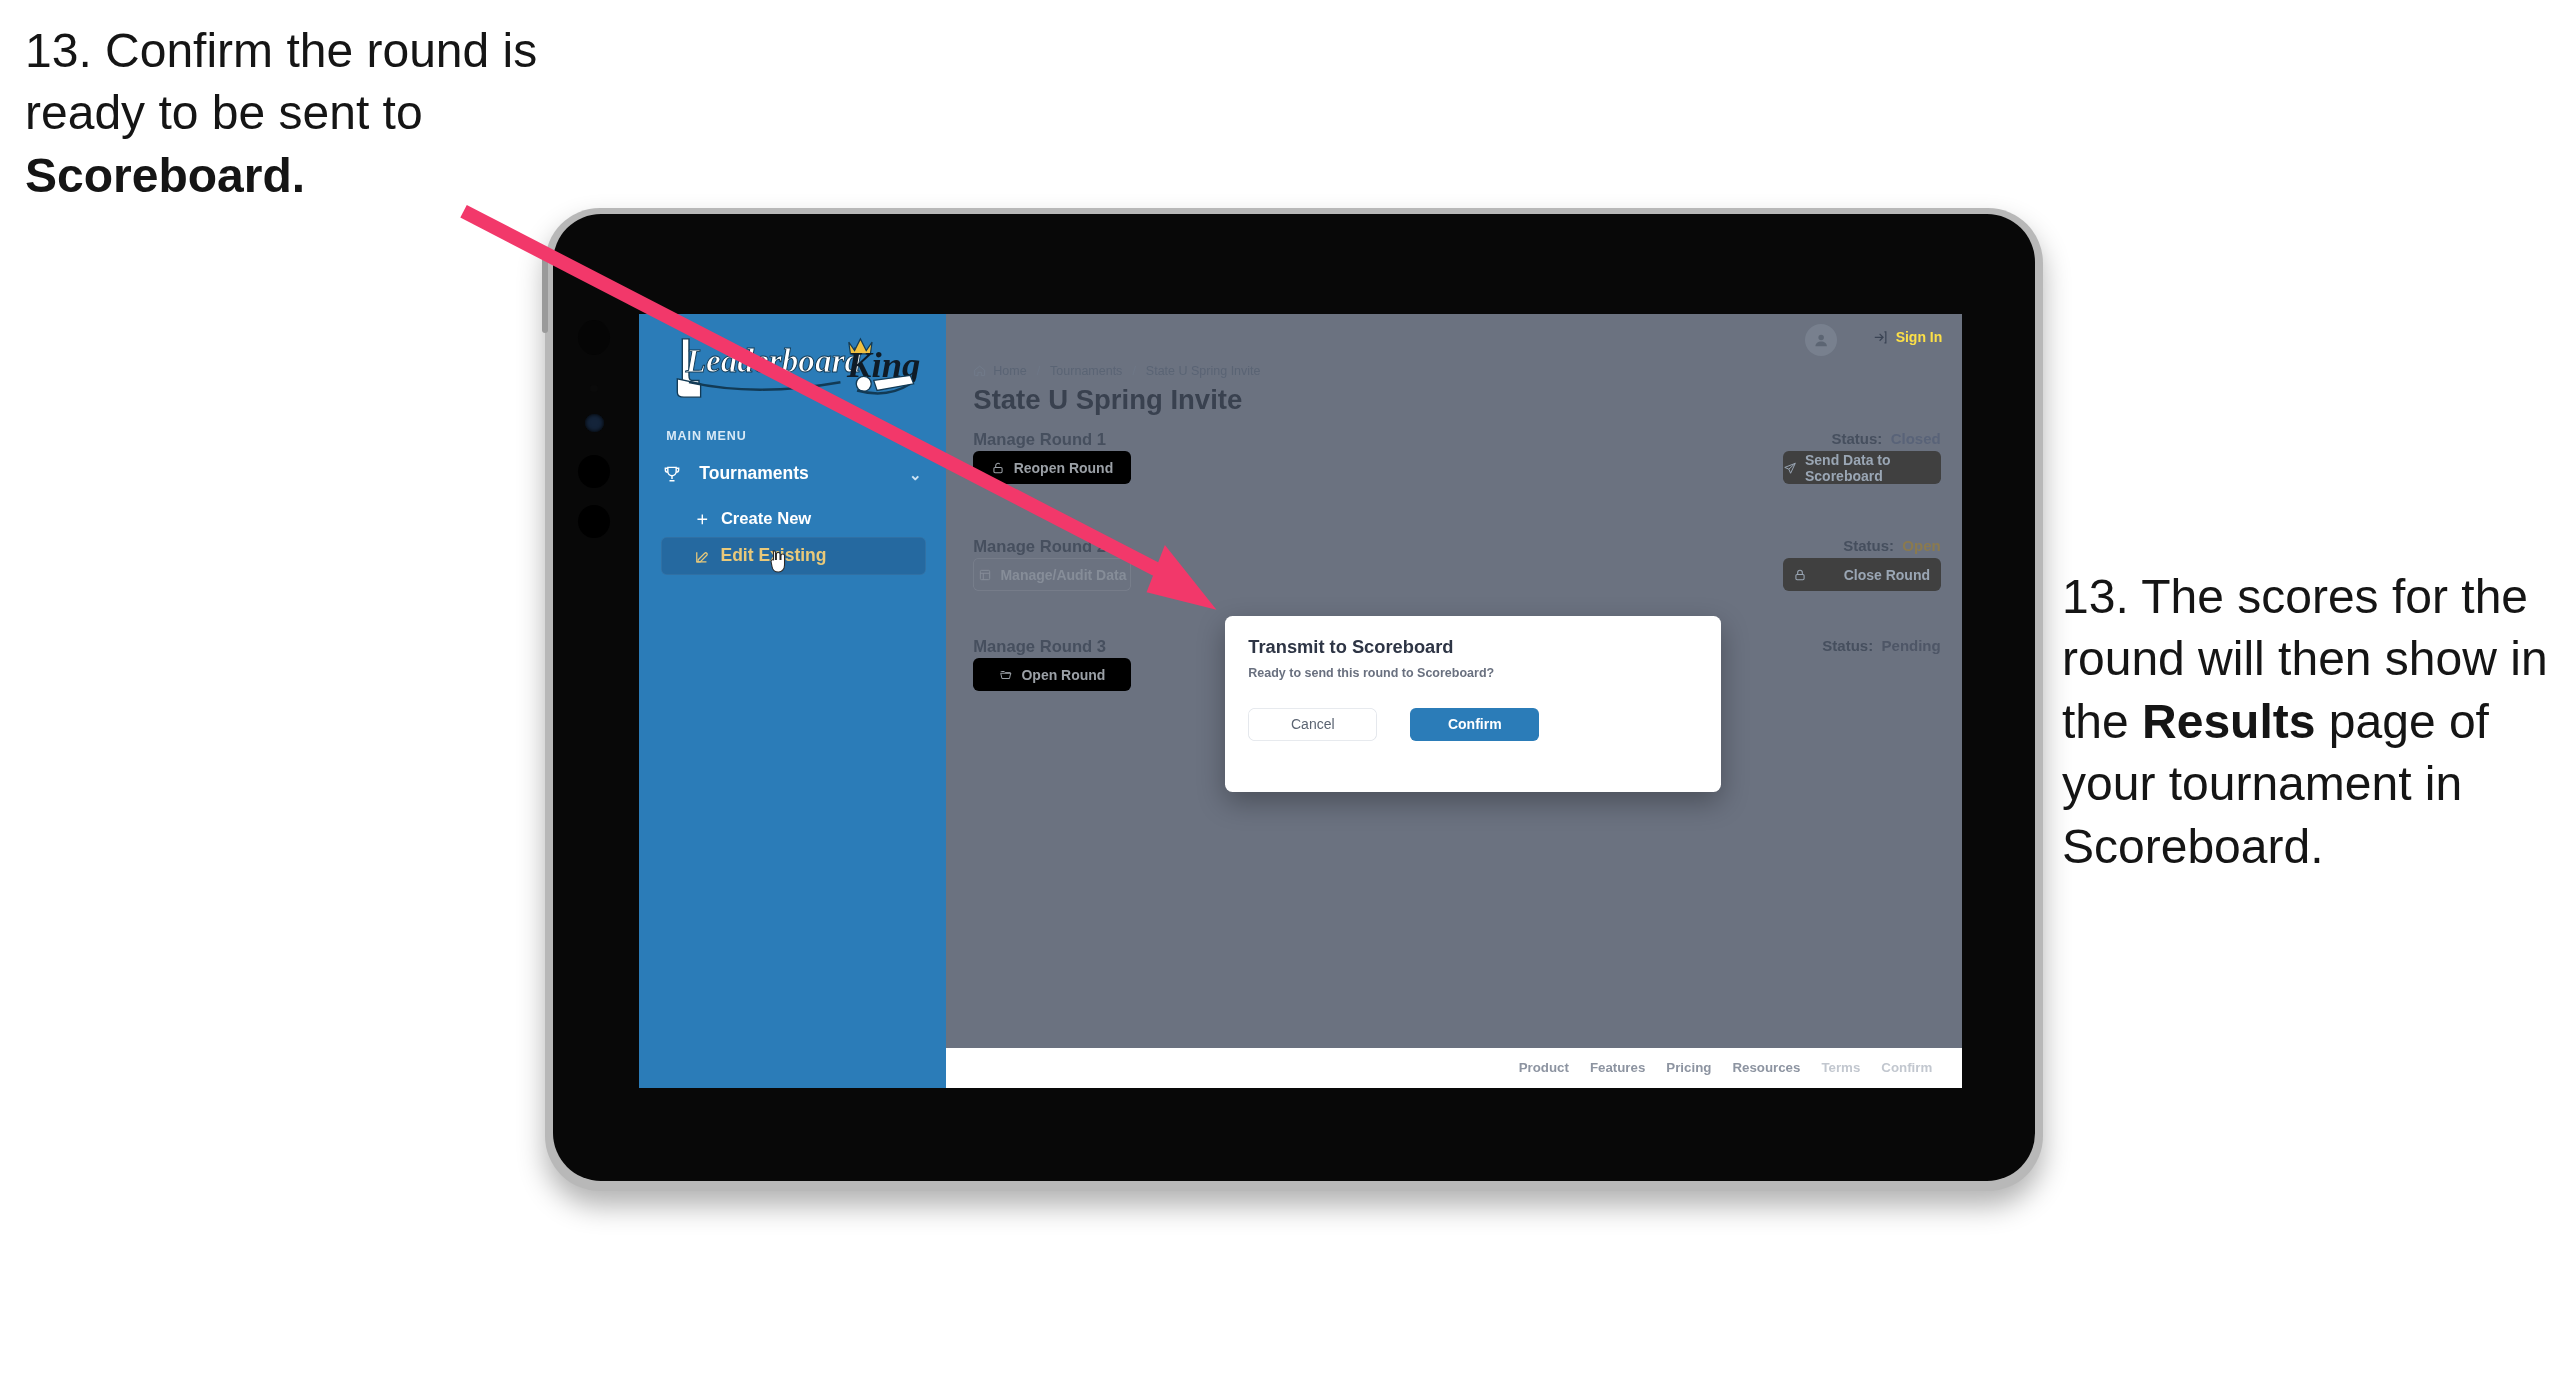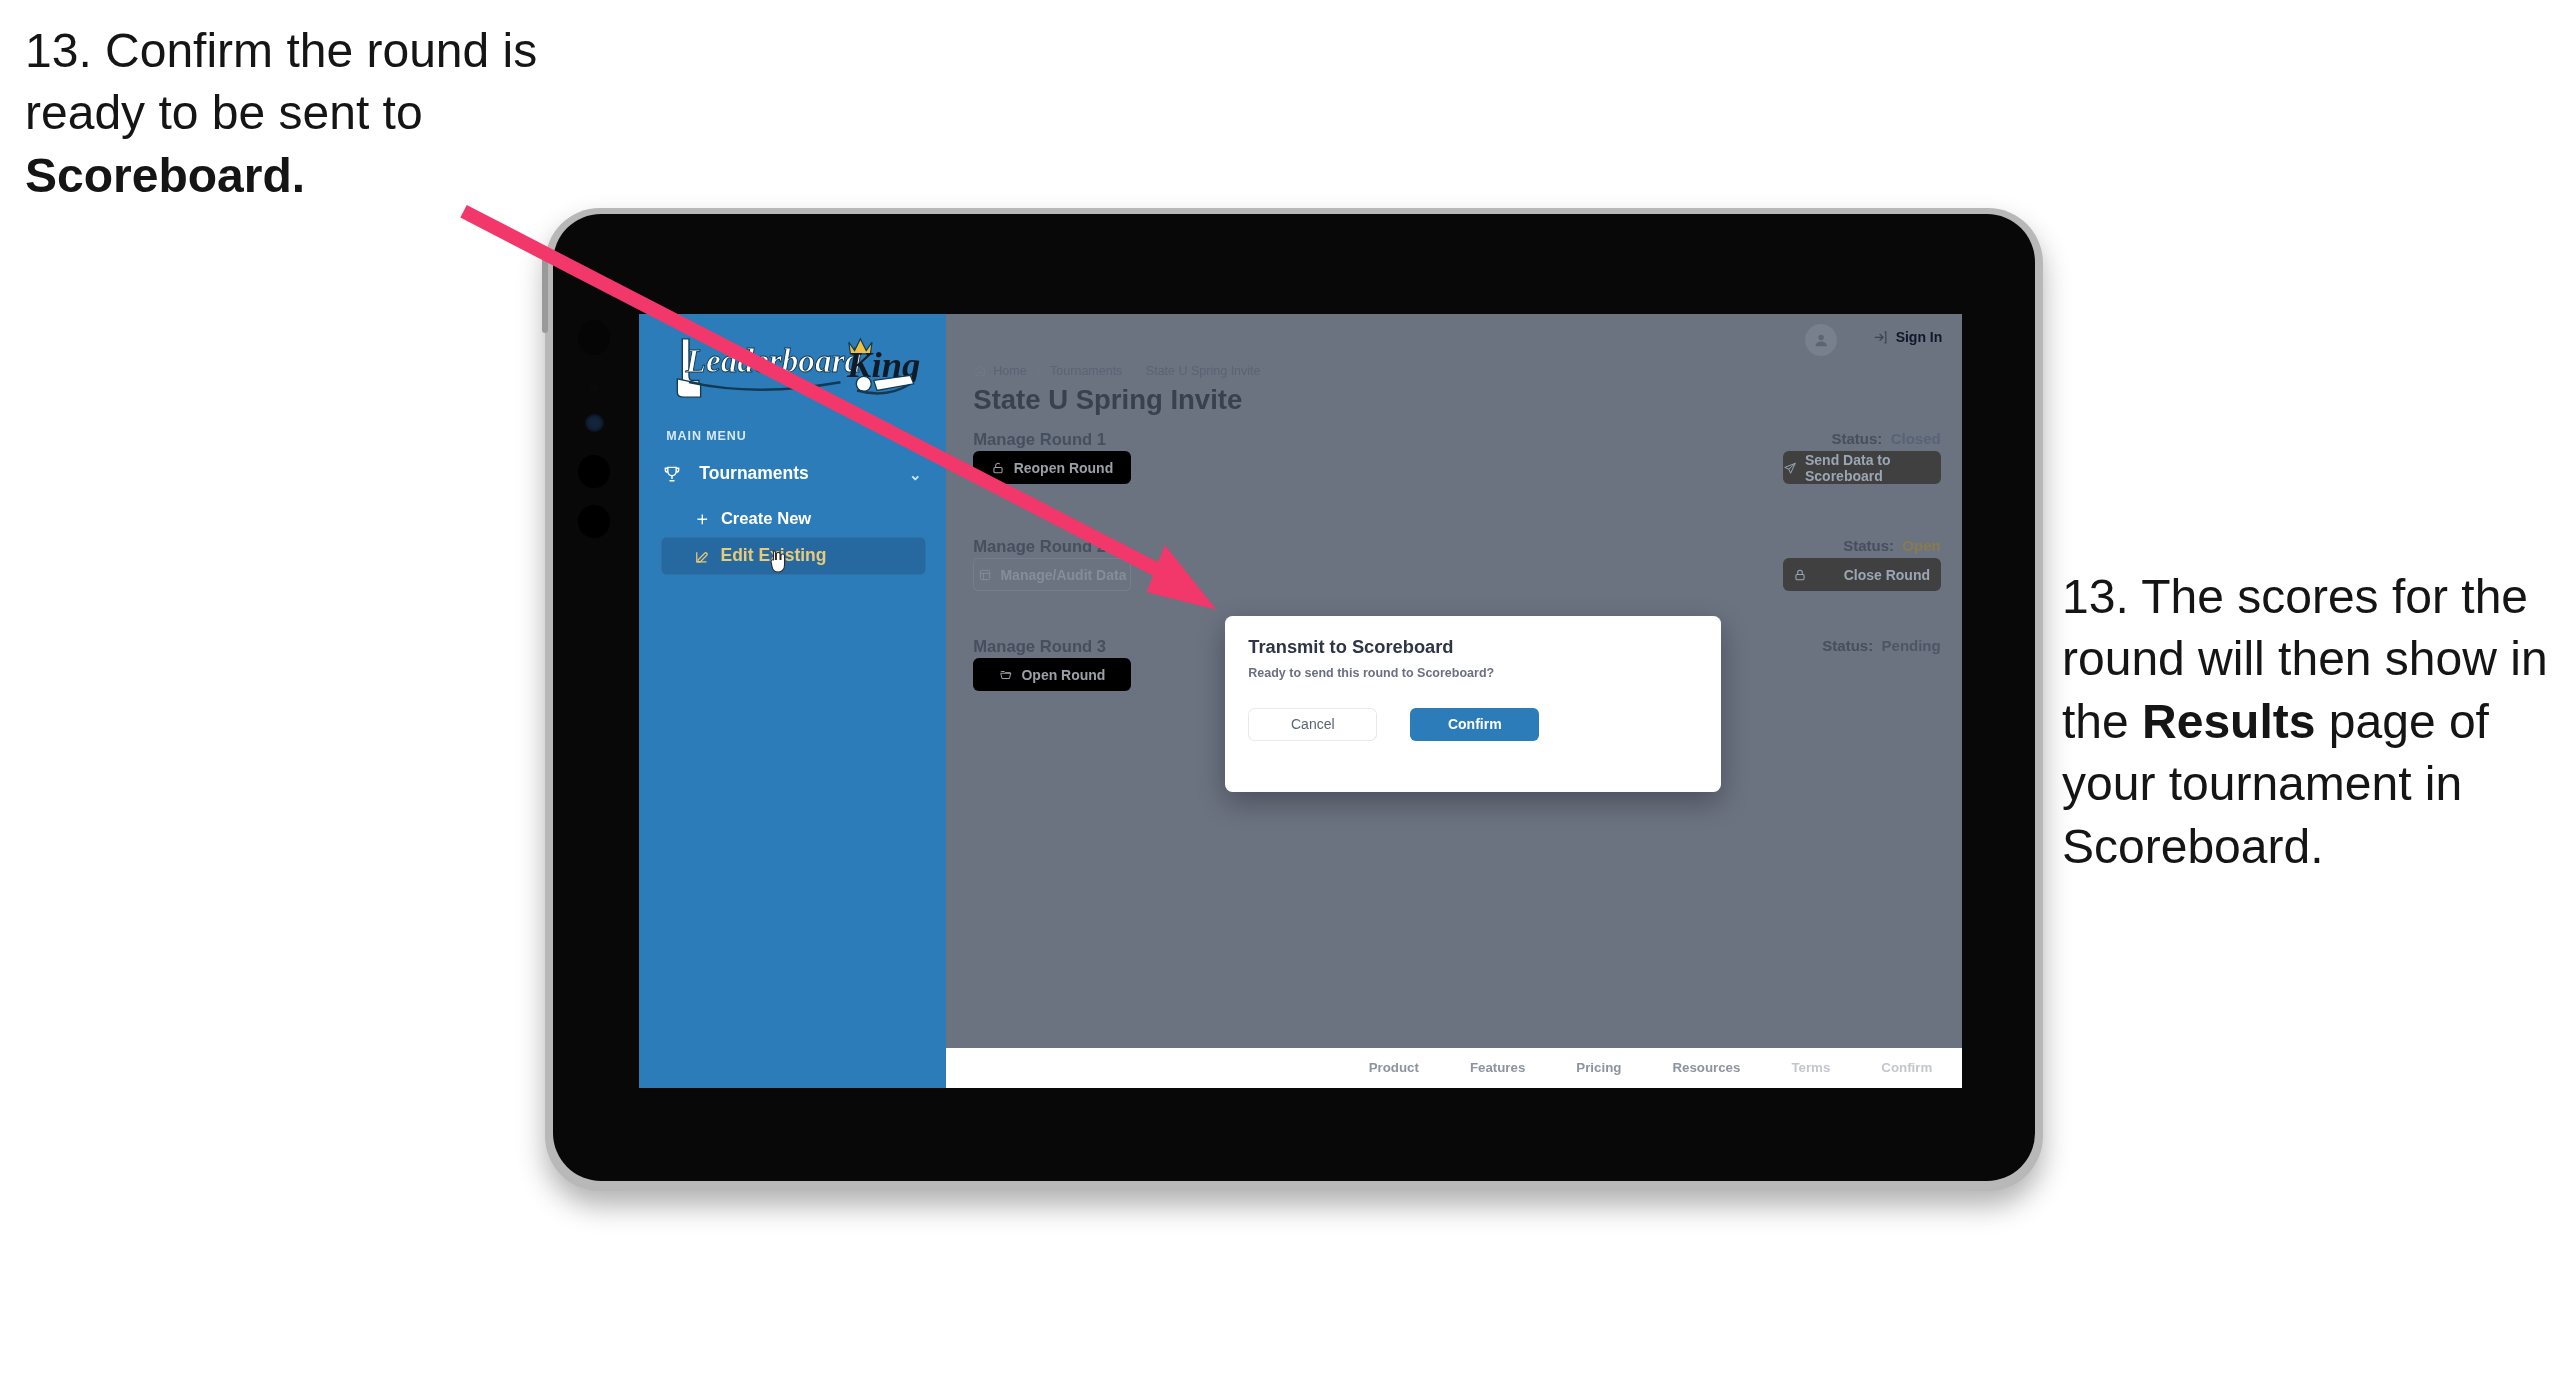--- a/index.html
+++ b/index.html
@@ -79,21 +79,21 @@
     position:absolute;left:307px;top:0;width:1016px;height:774px;
     background:#6b7280;
   }
   #topbar{position:absolute;right:0;top:0;width:1016px;height:48px;}
   #avatar{
     position:absolute;right:125px;top:10px;width:32px;height:32px;border-radius:50%;
     background:#78808e;display:flex;align-items:center;justify-content:center;
   }
   #signin{
     position:absolute;right:20px;top:15px;display:flex;align-items:flex-end;
-    color:#0f172a;font-size:14px;font-weight:bold;
+    color:#fde047;font-size:14px;font-weight:bold;
   }
   #signin .nav-ico{margin-right:6.7px;}
 
   #breadcrumb{
     position:absolute;left:27px;top:50px;display:flex;align-items:center;
     color:#5a6474;font-size:12.5px;
   }
   #breadcrumb .sep{margin:0 10px;color:#6e7786;}
   #breadcrumb .home-ico{margin-right:6.7px;display:inline-flex;}
 
@@ -126,21 +126,21 @@
   #btn-audit{left:27px;top:21.6px;width:158px;height:33px;}
   #btn-close{right:21.6px;top:21.6px;width:158px;height:33px;gap:28px;}
   #btn-open{left:27px;top:21.6px;width:158px;height:33px;}
 
   
   #footer{
     position:absolute;left:0;bottom:0;width:1016px;height:40px;background:#ffffff;
     display:flex;align-items:center;justify-content:flex-end;padding-right:30px;
     box-sizing:border-box;
   }
-  #footer a{color:#8d94a1;font-size:13.3px;font-weight:bold;margin-left:51px;text-decoration:none;}
+  #footer a{color:#8d94a1;font-size:13.3px;font-weight:bold;margin-left:21px;text-decoration:none;}
   #footer a.muted{color:#c2c7cf;}
 
   
   #dialog{
     position:absolute;left:586px;top:302px;width:496px;height:176px;
     background:#ffffff;border-radius:7.5px;
     box-shadow:0 10px 28px rgba(0,0,0,.30);
   }
   #dlg-title{position:absolute;left:23px;top:20px;color:#2e3545;font-size:18.3px;font-weight:bold;}
   #dlg-sub{position:absolute;left:23px;top:50px;color:#69707f;font-size:12.5px;font-weight:bold;}

